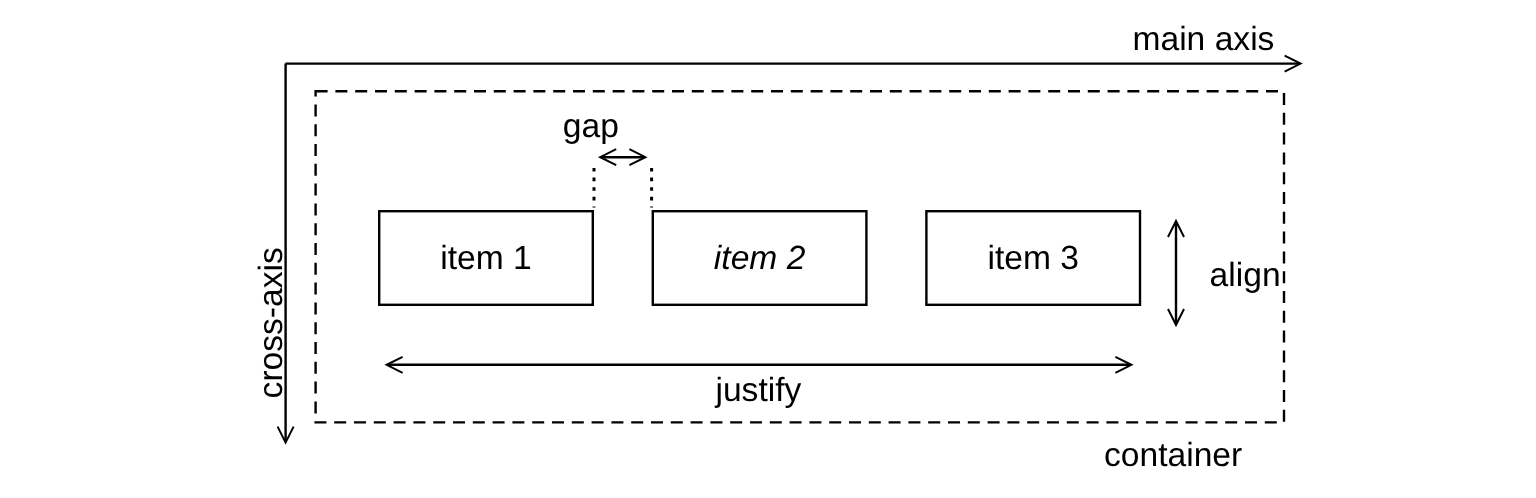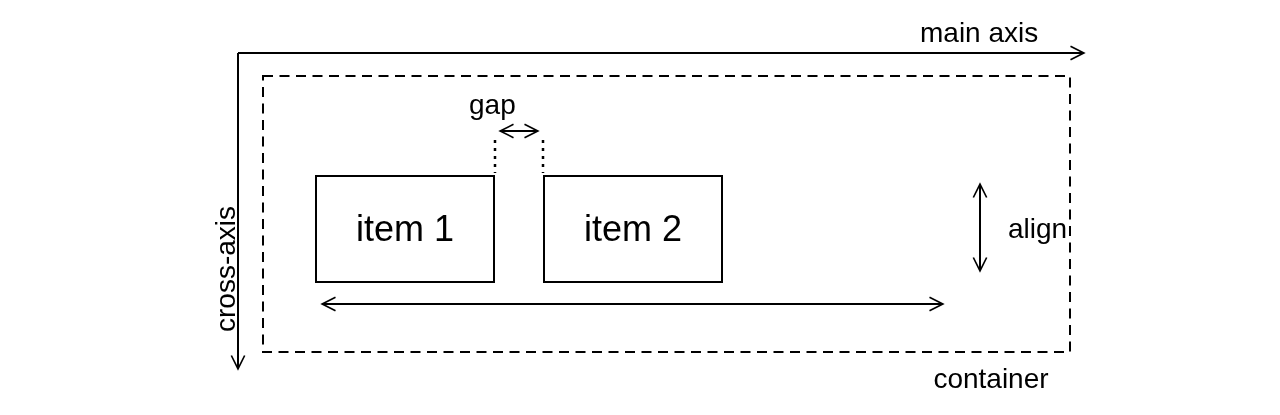--- a/index.html
+++ b/index.html
@@ -21,44 +21,44 @@
   }
   svg.overlay line, svg.overlay rect { stroke: var(--ink); }
   svg.overlay marker path { stroke: var(--ink); }
   .label {
     position: absolute;
     font-size: 28px;
     line-height: 34px;
     white-space: nowrap;
     color: var(--ink);
   }
-  .label-main-axis   { left: 920px; top: 16px;  width: 142px; }
+  .label-main-axis   { left: 920px; top: 16px;  width: 142px; text-align: right; }
   .label-cross-axis  {
     left: 146px; top: 252px; width: 160px; height: 34px;
     text-align: center;
     transform: rotate(-90deg);
   }
   .label-gap         { left: 469px; top: 88px;  width: 100px; text-align: left; }
   .label-align       { left: 989px; top: 212px; margin-left: 19px; }
   .label-justify     { left: 552px; top: 308px; width: 160px; text-align: center; }
-  .label-container   { left: 920px; top: 362px; width: 142px; text-align: center; }
+  .label-container   { left: 920px; top: 362px; width: 142px; text-align: left; }
   .flex-item {
     position: absolute;
     top: 175px;
     width: 180px;
-    height: 108px;
+    height: 80px;
     border: 2px solid var(--ink);
     background: var(--bg);
     display: flex;
     align-items: center;
     justify-content: center;
-    font-size: 36px;
+    font-size: 28px;
   }
   .flex-item-1 { left: 315px; }
-  .flex-item-2 { left: 543px; }
+  .flex-item-2 { left: 543px; font-style: italic; }
   .flex-item-3 { left: 771px; }
 </style>
 </head>
 <body>
 
 <div class="canvas">
 
   <svg class="overlay" viewBox="0 0 1280 415" xmlns="http://www.w3.org/2000/svg">
     <defs>
       <marker id="ah" viewBox="0 0 10 12" refX="8.5" refY="6" markerWidth="10" markerHeight="10" orient="auto-start-reverse">
@@ -81,25 +81,29 @@
 
     <line x1="323" y1="304" x2="942" y2="304" stroke-width="2" marker-start="url(#ah)" marker-end="url(#ah)"></line>
   </svg>
 
   <div class="flex-item flex-item-1">
     <span>item 1</span>
   </div>
   <div class="flex-item flex-item-2">
     <span>item 2</span>
   </div>
+  <div class="flex-item flex-item-3">
+    <span>item 3</span>
+  </div>
 
   <div class="label label-main-axis">main axis</div>
 
   <div class="label label-cross-axis">cross-axis</div>
 
   <div class="label label-gap">gap</div>
 
   <div class="label label-align">align</div>
 
+  <div class="label label-justify">justify</div>
 
   <div class="label label-container">container</div>
 
 </div>
 
 </body></html>

